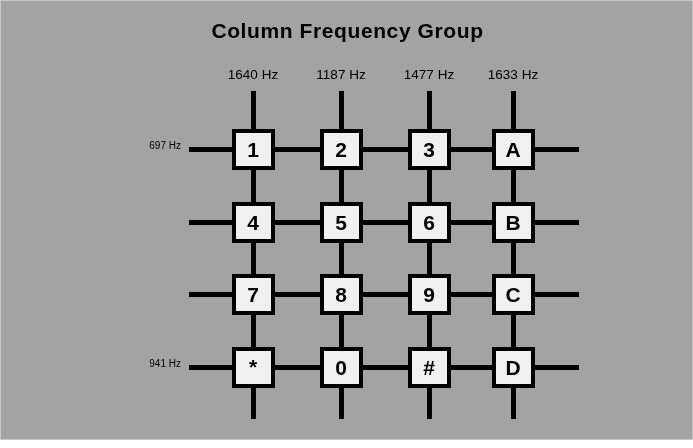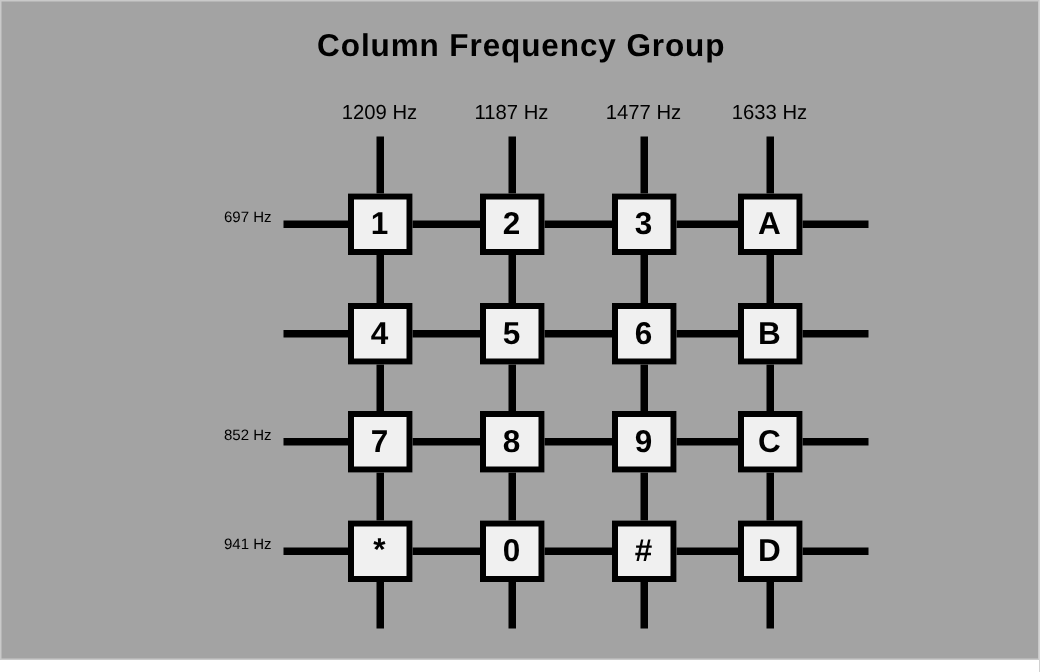--- a/index.html
+++ b/index.html
@@ -106,27 +106,26 @@
   <div class="wire-v" style="left: 252px; top: 90px; height: 328px; background: rgb(0, 0, 0);"></div>
   <div class="wire-v" style="left: 340px; top: 90px; height: 328px; background: rgb(0, 0, 0);"></div>
   <div class="wire-v" style="left: 428px; top: 90px; height: 328px; background: rgb(0, 0, 0);"></div>
   <div class="wire-v" style="left: 512px; top: 90px; height: 328px; background: rgb(0, 0, 0);"></div>
 
   <div class="wire-h" style="top: 148px; left: 188px; width: 390px; background: rgb(0, 0, 0);"></div>
   <div class="wire-h" style="top: 221px; left: 188px; width: 390px; background: rgb(0, 0, 0);"></div>
   <div class="wire-h" style="top: 293px; left: 188px; width: 390px; background: rgb(0, 0, 0);"></div>
   <div class="wire-h" style="top: 366px; left: 188px; width: 390px; background: rgb(0, 0, 0);"></div>
 
-  <div class="col-label" style="left: 252px;">1209 Hz</div>
+  <div class="col-label" style="left: 252px;">1640 Hz</div>
   <div class="col-label" style="left: 340px;">1187 Hz</div>
   <div class="col-label" style="left: 428px;">1477 Hz</div>
   <div class="col-label" style="left: 512px; text-align: center;">1633 Hz</div>
 
   <div class="row-label" style="top: 139px; left: 60px;">697 Hz</div>
-  <div class="row-label" style="top: 284px; left: 60px;">852 Hz</div>
   <div class="row-label" style="top: 357px; left: 60px;">941 Hz</div>
 
   <div class="key" style="left: 252px; top: 148px; background: rgb(240, 240, 240); border-color: rgb(0, 0, 0);">1</div>
   <div class="key" style="left: 340px; top: 148px; background: rgb(240, 240, 240); border-color: rgb(0, 0, 0);">2</div>
   <div class="key" style="left: 428px; top: 148px; background: rgb(240, 240, 240); border-color: rgb(0, 0, 0);">3</div>
   <div class="key" style="left: 512px; top: 148px; background: rgb(240, 240, 240); border-color: rgb(0, 0, 0);">A</div>
 
   <div class="key" style="left: 252px; top: 221px; background: rgb(240, 240, 240); border-color: rgb(0, 0, 0);">4</div>
   <div class="key" style="left: 340px; top: 221px; background: rgb(240, 240, 240); border-color: rgb(0, 0, 0);">5</div>
   <div class="key" style="left: 428px; top: 221px; background: rgb(240, 240, 240); border-color: rgb(0, 0, 0);">6</div>

